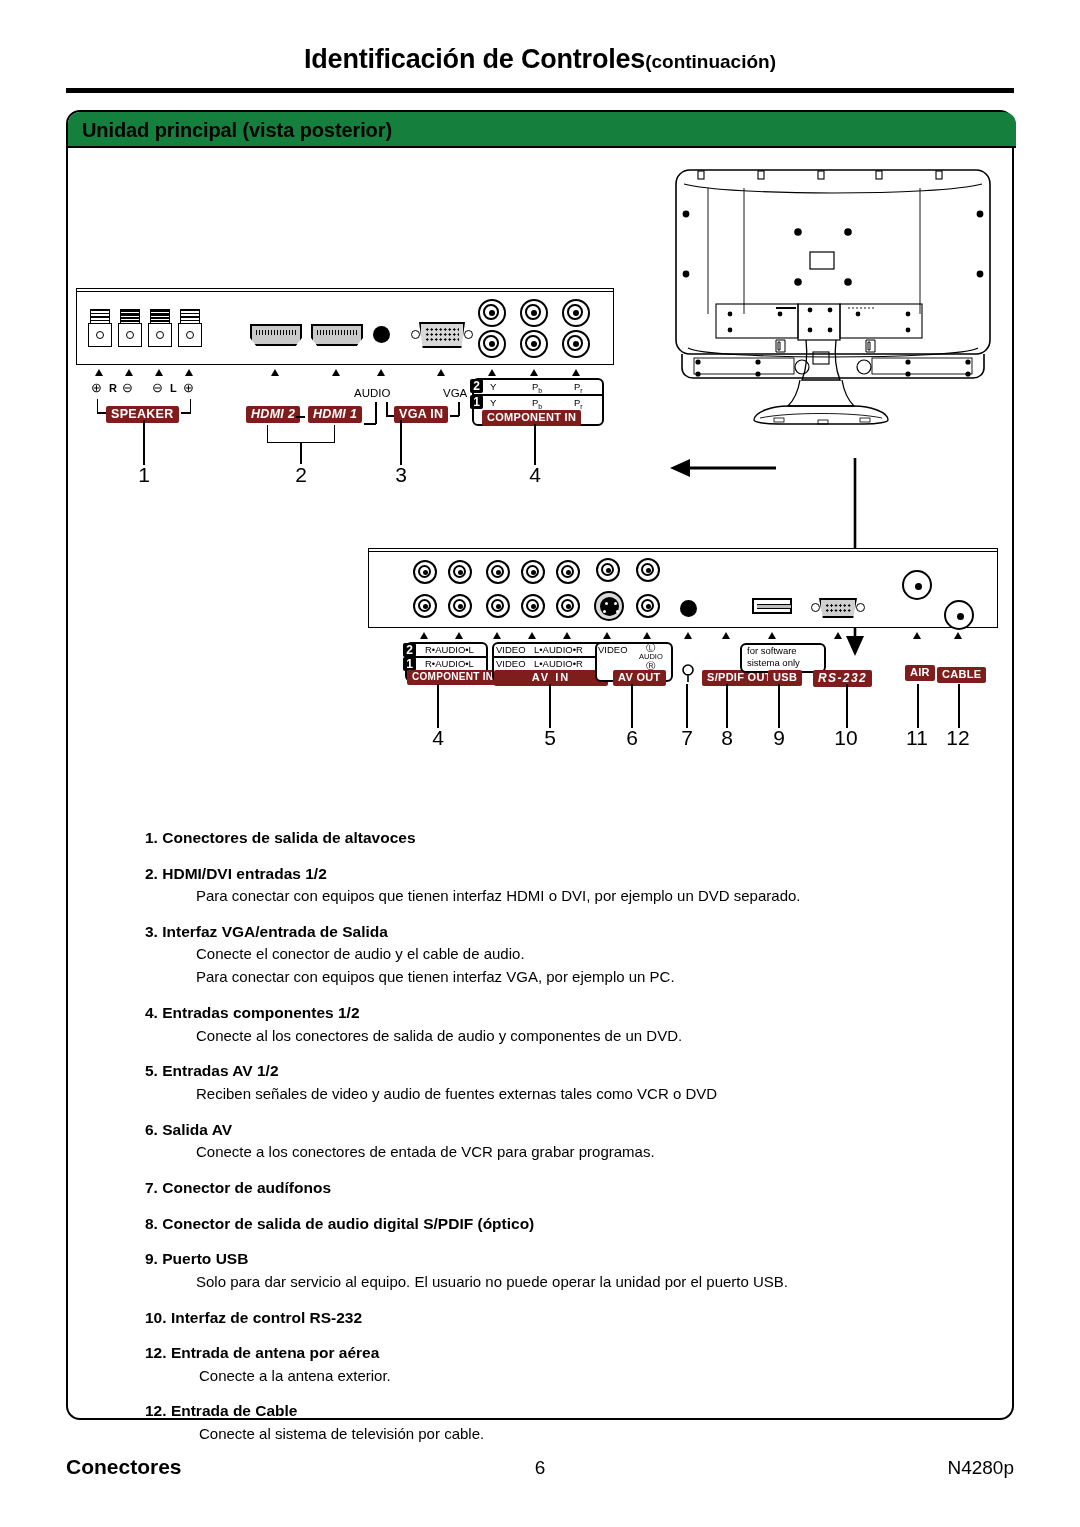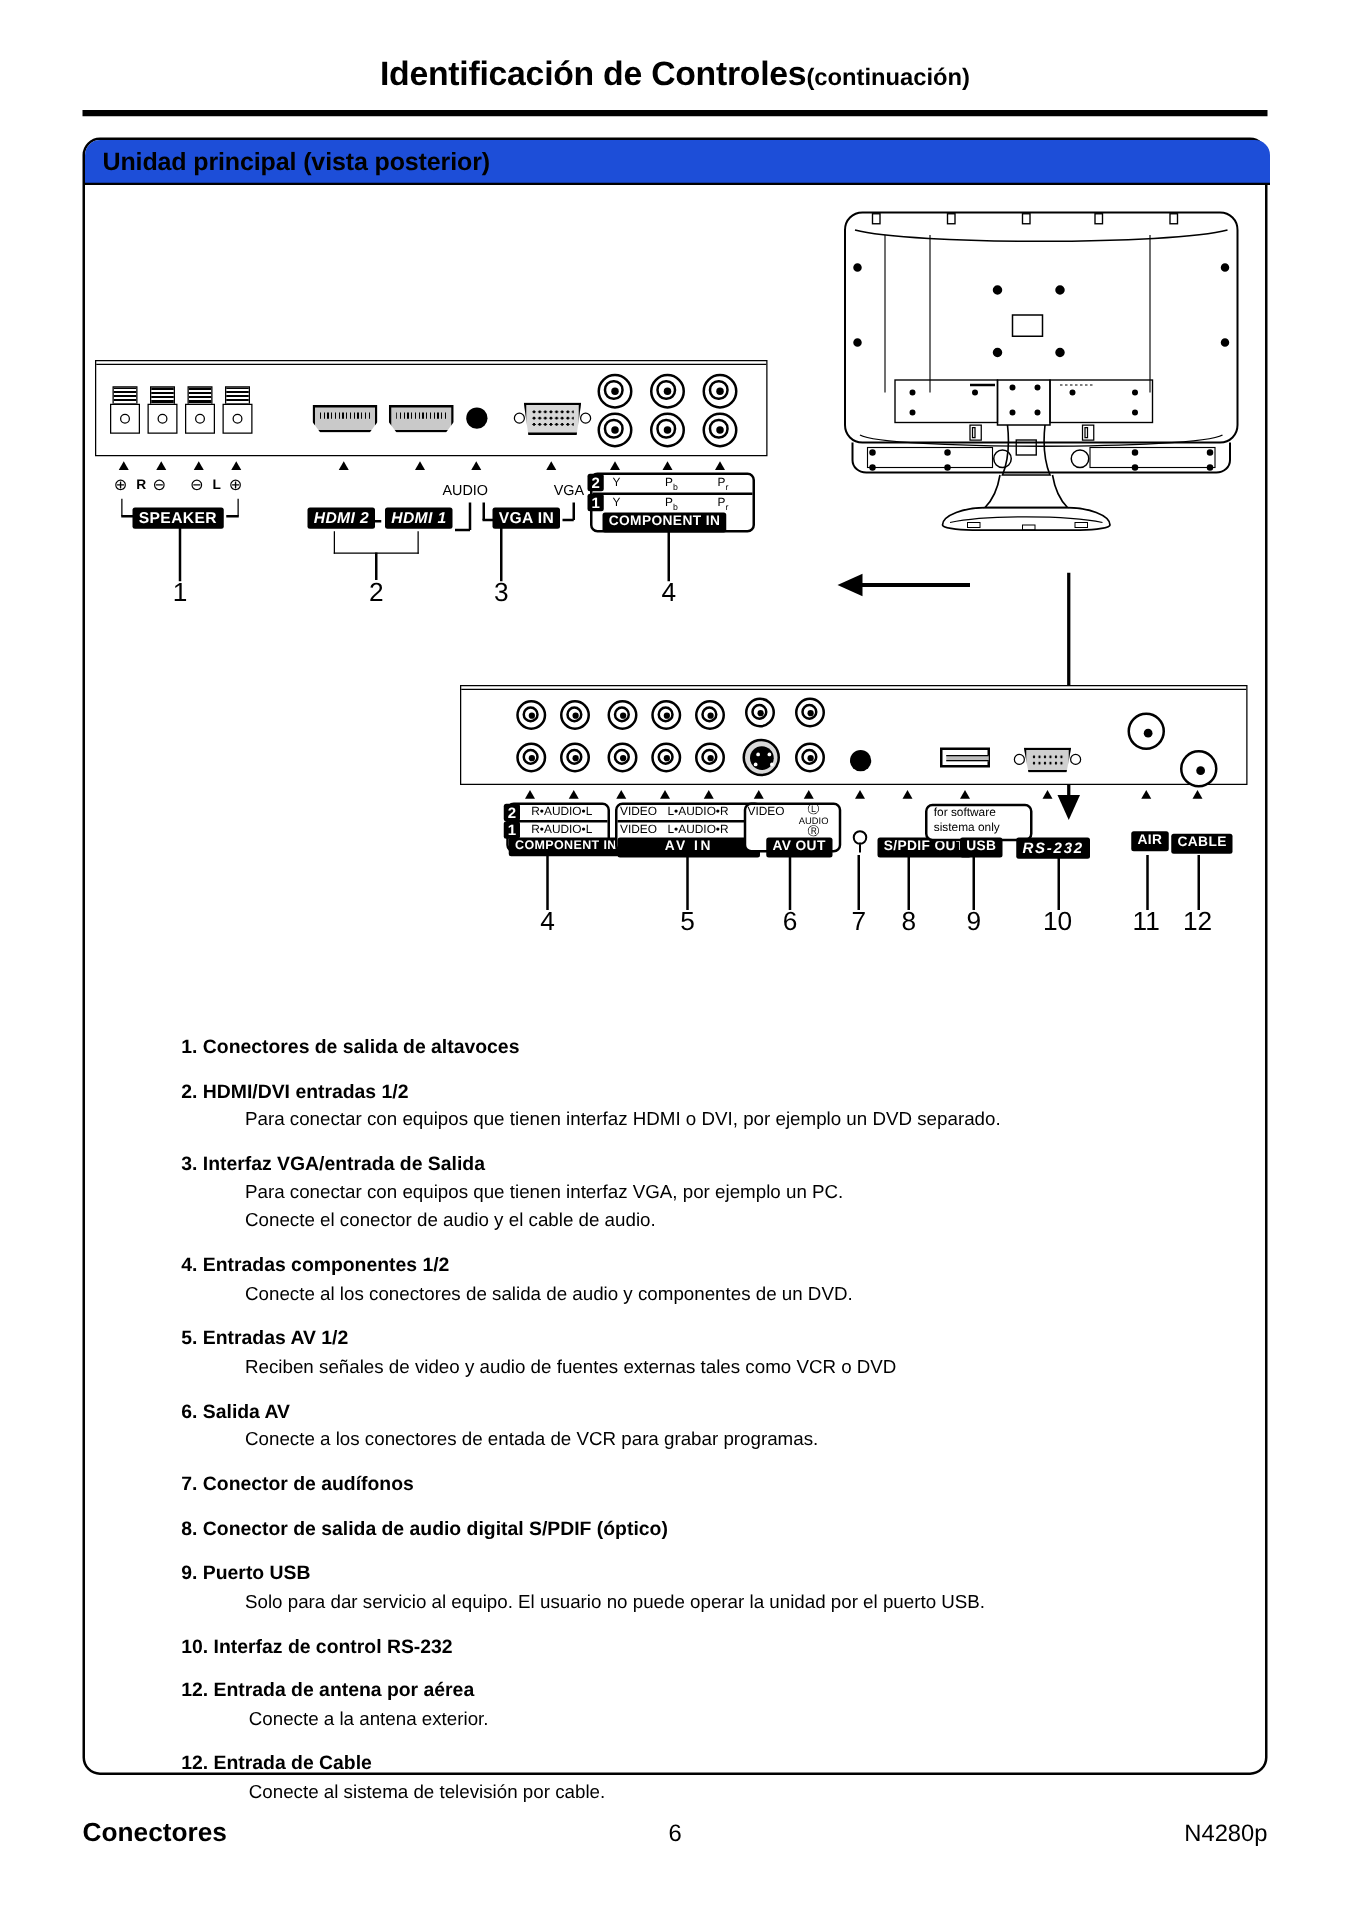--- a/index.html
+++ b/index.html
@@ -55,21 +55,21 @@
     border-radius: 14px;
     box-sizing: border-box;
     background: #fff;
   }
   .section-band {
     position: absolute;
     left: 0px;
     top: 0px;
     width: 948px;
     height: 36px;
-    background: #1d4ed8;
+    background: #15803d;
     border-bottom: 2px solid #000;
     border-radius: 12px 12px 0 0;
     box-sizing: border-box;
   }
   .section-band-label {
     position: absolute;
     left: 14px;
     top: 7px;
     font-size: 20px;
     font-weight: bold;
@@ -318,21 +318,21 @@
     position: absolute;
     width: 0; height: 0;
     border-left: 4.5px solid transparent;
     border-right: 4.5px solid transparent;
     border-bottom: 7px solid #000;
   }
 
   
   .chip {
     position: absolute;
-    background: #000000;
+    background: #7f1d1d;
     color: #fff;
     font-size: 11px;
     font-weight: bold;
     letter-spacing: 0.3px;
     padding: 2px 5px;
     border-radius: 2px;
     white-space: nowrap;
     line-height: 1.05;
   }
   .chip.italic { font-style: italic; }
@@ -784,22 +784,22 @@
       <div class="d-head"><span>1.</span> <span>Conectores de salida de altavoces</span></div>
     </div>
 
     <div class="d-item">
       <div class="d-head"><span>2.</span> <span>HDMI/DVI entradas 1/2</span></div>
       <div class="d-body">Para conectar con equipos que tienen interfaz HDMI o DVI, por ejemplo un DVD separado.</div>
     </div>
 
     <div class="d-item">
       <div class="d-head"><span>3.</span> <span>Interfaz VGA/entrada de Salida</span></div>
+      <div class="d-body">Conecte el conector de audio y el cable de audio.</div>
       <div class="d-body">Para conectar con equipos que tienen interfaz VGA, por ejemplo un PC.</div>
-      <div class="d-body">Conecte el conector de audio y el cable de audio.</div>
     </div>
 
     <div class="d-item">
       <div class="d-head"><span>4.</span> <span>Entradas componentes 1/2</span></div>
       <div class="d-body">Conecte al los conectores de salida de audio y componentes de un DVD.</div>
     </div>
 
     <div class="d-item">
       <div class="d-head"><span>5.</span> <span>Entradas AV 1/2</span></div>
       <div class="d-body">Reciben señales de video y audio de fuentes externas tales como VCR o DVD</div>

